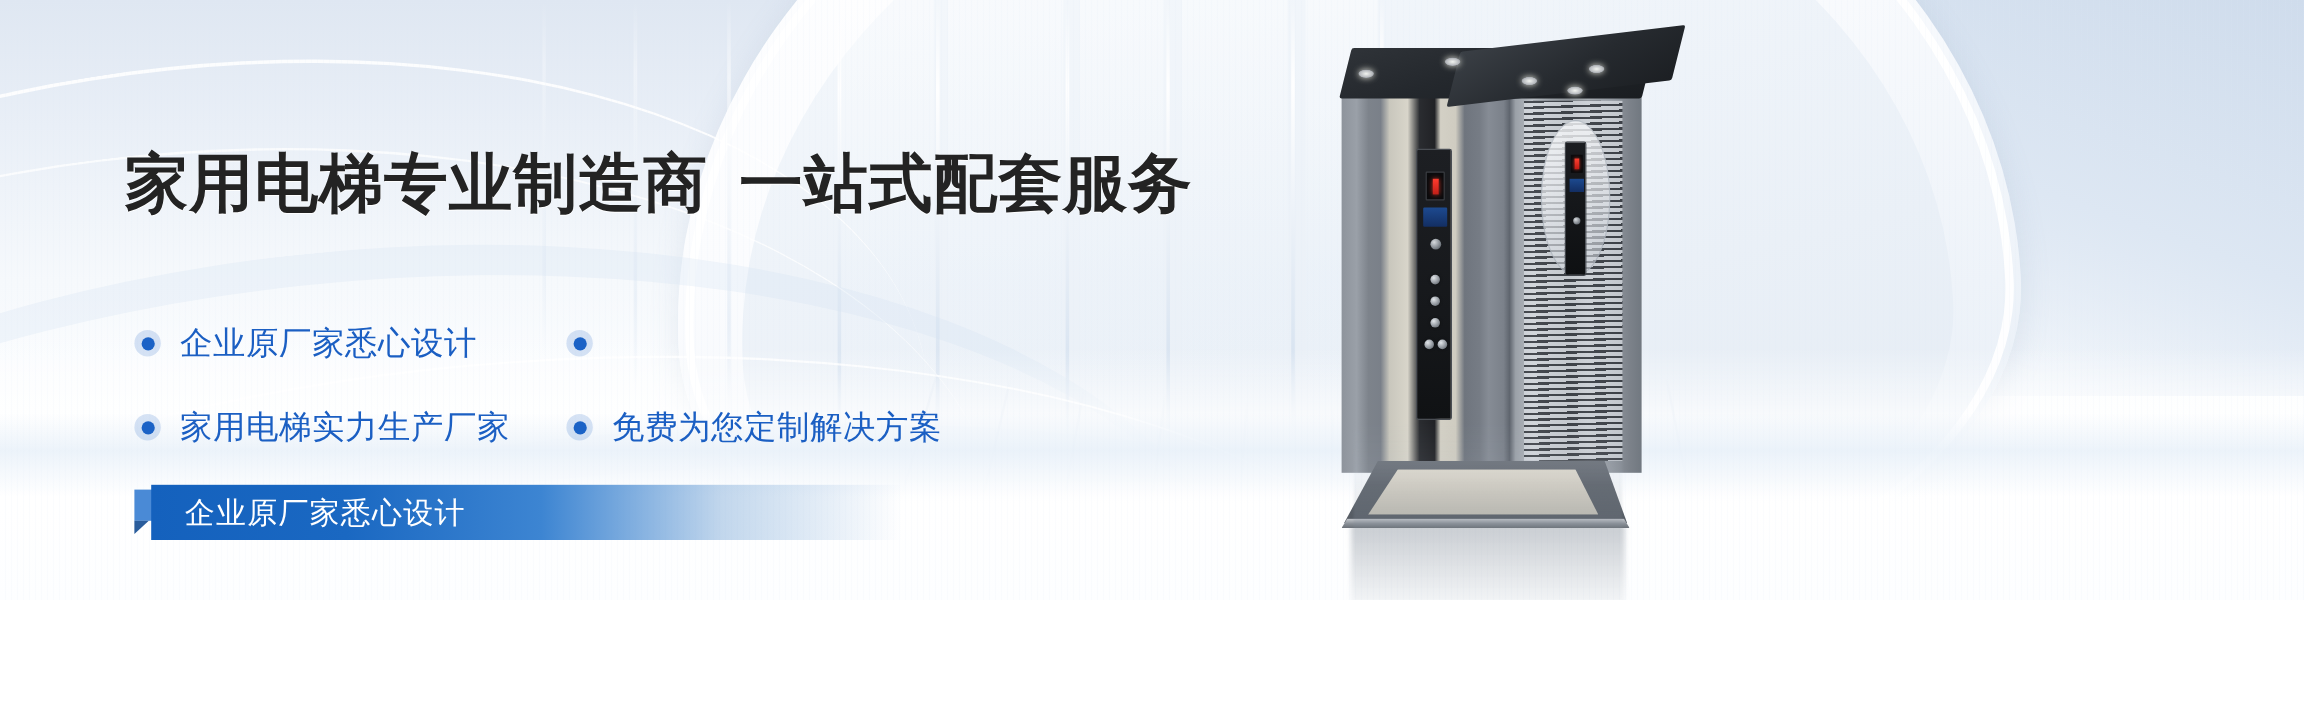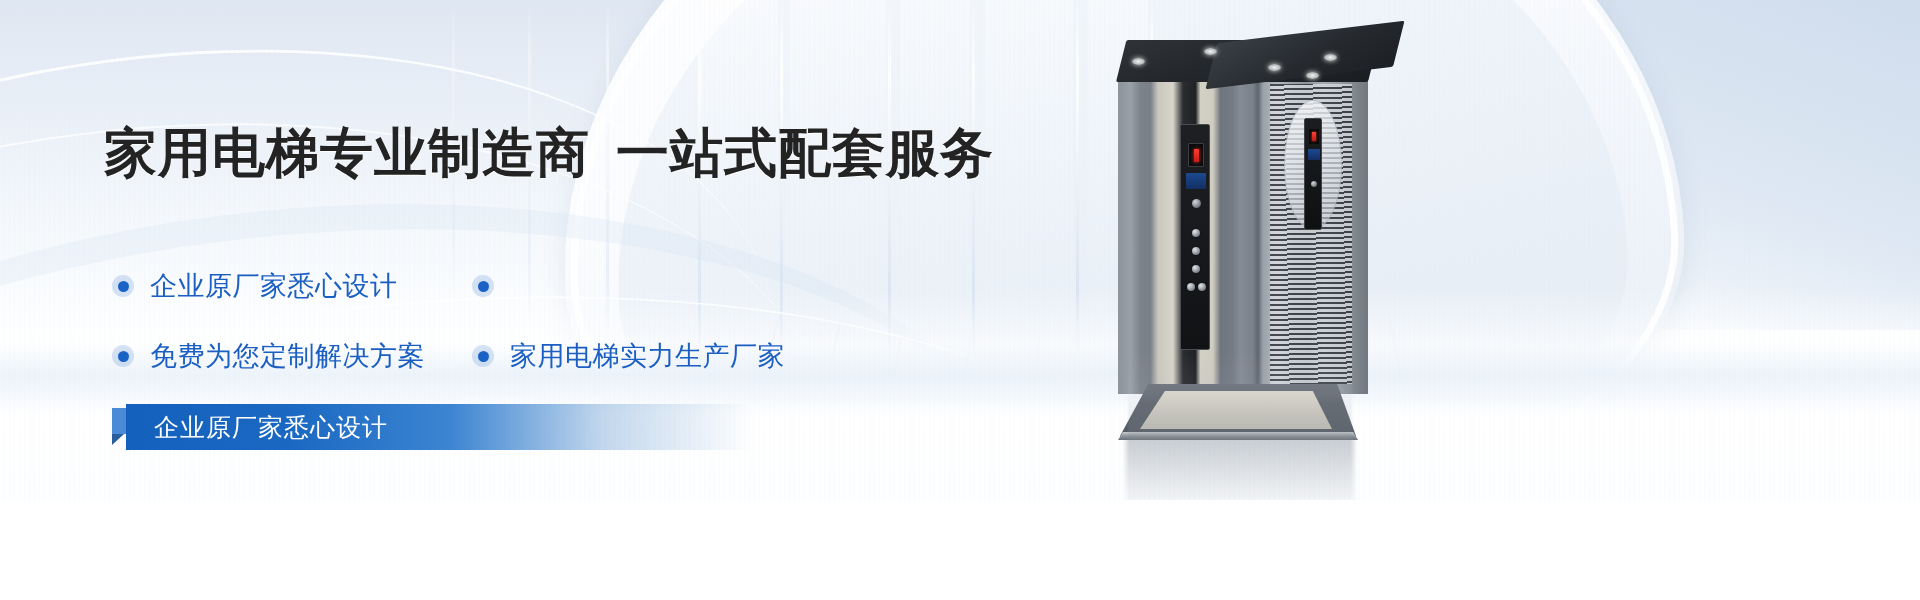--- a/index.html
+++ b/index.html
@@ -454,27 +454,27 @@
       </div>
       <div class="bullet">
         <span class="dot">
             <i></i>
           </span>
       </div>
       <div class="bullet">
         <span class="dot">
             <i></i>
           </span>
-        <span class="bullet-text">免费为您定制解决方案</span>
+        <span class="bullet-text">家用电梯实力生产厂家</span>
       </div>
       <div class="bullet">
         <span class="dot">
             <i></i>
           </span>
-        <span class="bullet-text">家用电梯实力生产厂家</span>
+        <span class="bullet-text">免费为您定制解决方案</span>
       </div>
     </div>
 
     <div class="ribbon-wrap">
       <div class="ribbon-tab"></div>
       <div class="ribbon-bar">
         <span class="ribbon-text">企业原厂家悉心设计</span>
       </div>
     </div>
 

